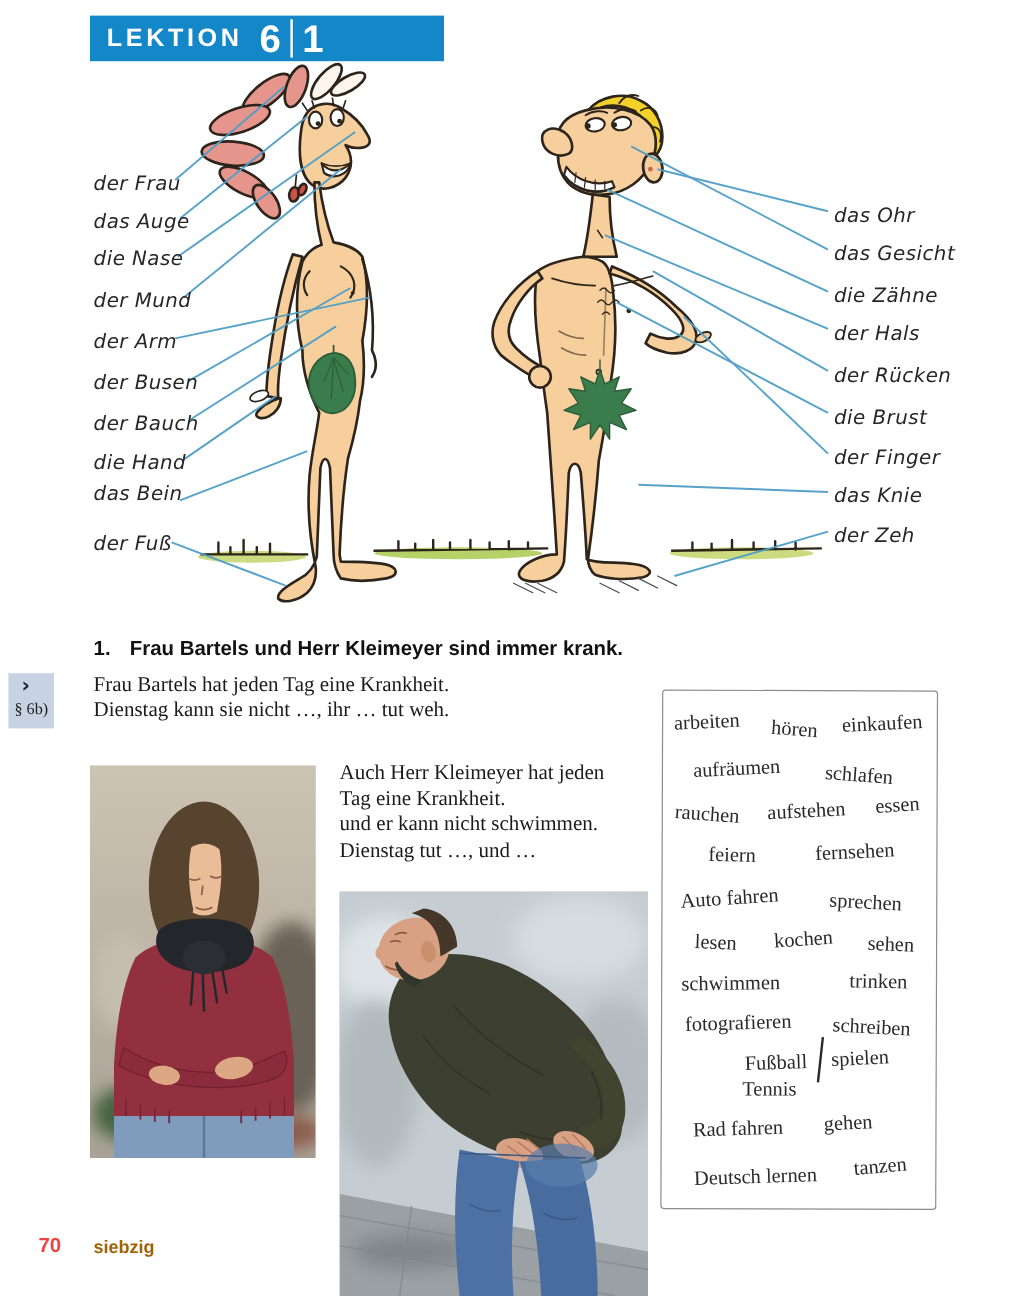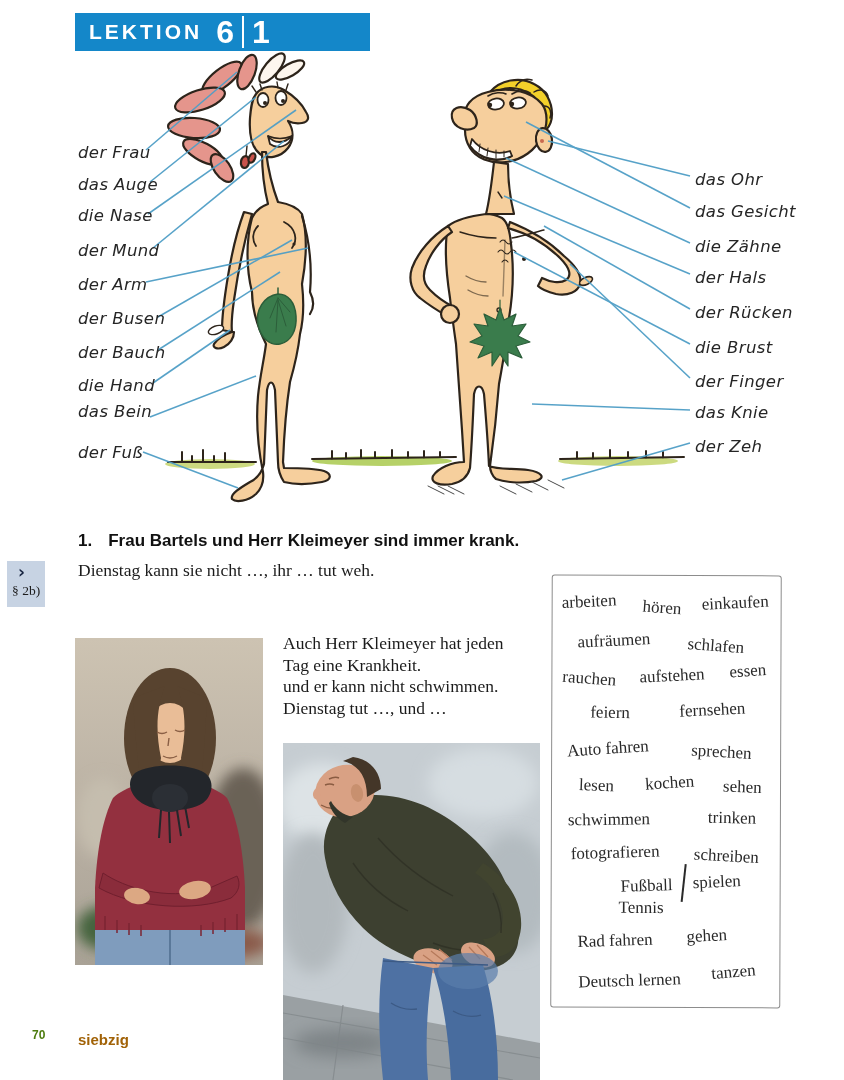--- a/index.html
+++ b/index.html
@@ -30,21 +30,21 @@
   .photo{position:absolute;overflow:hidden;background:#b9b2a6;}
   
   .vbox{position:absolute;left:551px;top:575px;width:230px;height:433px;
         border:1.5px solid #8c8c8c;border-radius:3px;transform:rotate(.2deg);box-sizing:border-box;}
   .vword{position:absolute;font-family:"Liberation Serif",serif;font-size:17px;
          color:#2a2a2a;white-space:nowrap;}
   .vbar{position:absolute;left:131px;top:288px;width:1.5px;height:38px;background:#2a2a2a;
         transform:rotate(6deg);}
   
   .pnum{position:absolute;left:32px;top:1028px;font-family:"Liberation Sans",sans-serif;
-        font-weight:bold;font-size:12px;color:#4d7c0f;}
+        font-weight:bold;font-size:17px;color:#ef4444;}
   .pword{position:absolute;left:78px;top:1031px;font-family:"Liberation Sans",sans-serif;
         font-size:15px;color:#a16207;font-weight:bold;}
   svg{display:block;}
 </style>
 </head>
 <body>
 
 <div id="page">
 
   <div class="lektion">
@@ -195,29 +195,30 @@
   <div class="hand" style="left:695px;top:237px;">die Zähne</div>
   <div class="hand" style="left:695px;top:268px;">der Hals</div>
   <div class="hand" style="left:695px;top:303px;">der Rücken</div>
   <div class="hand" style="left:695px;top:338px;">die Brust</div>
   <div class="hand" style="left:695px;top:372px;">der Finger</div>
   <div class="hand" style="left:695px;top:403px;">das Knie</div>
   <div class="hand" style="left:695px;top:437px;">der Zeh</div>
 
   <div class="mref">
     <span class="chev">›</span>
-    <span class="par">§ 2b)</span>
+    <span class="par">§ 6b)</span>
   </div>
 
   <div class="ex-head">
     <span>1.</span>
     <span>Frau Bartels und Herr Kleimeyer sind immer krank.</span>
   </div>
 
   <div class="para" style="left:78px;top:560px;">
+    <div>Frau Bartels hat jeden Tag eine Krankheit.</div>
     <div>Dienstag kann sie nicht …, ihr … tut weh.</div>
   </div>
 
   <div class="para" style="left:283px;top:633px;line-height:21.5px;">
     <div>Auch Herr Kleimeyer hat jeden</div>
     <div>Tag eine Krankheit.</div>
     <div>und er kann nicht schwimmen.</div>
     <div>Dienstag tut …, und …</div>
   </div>
 

